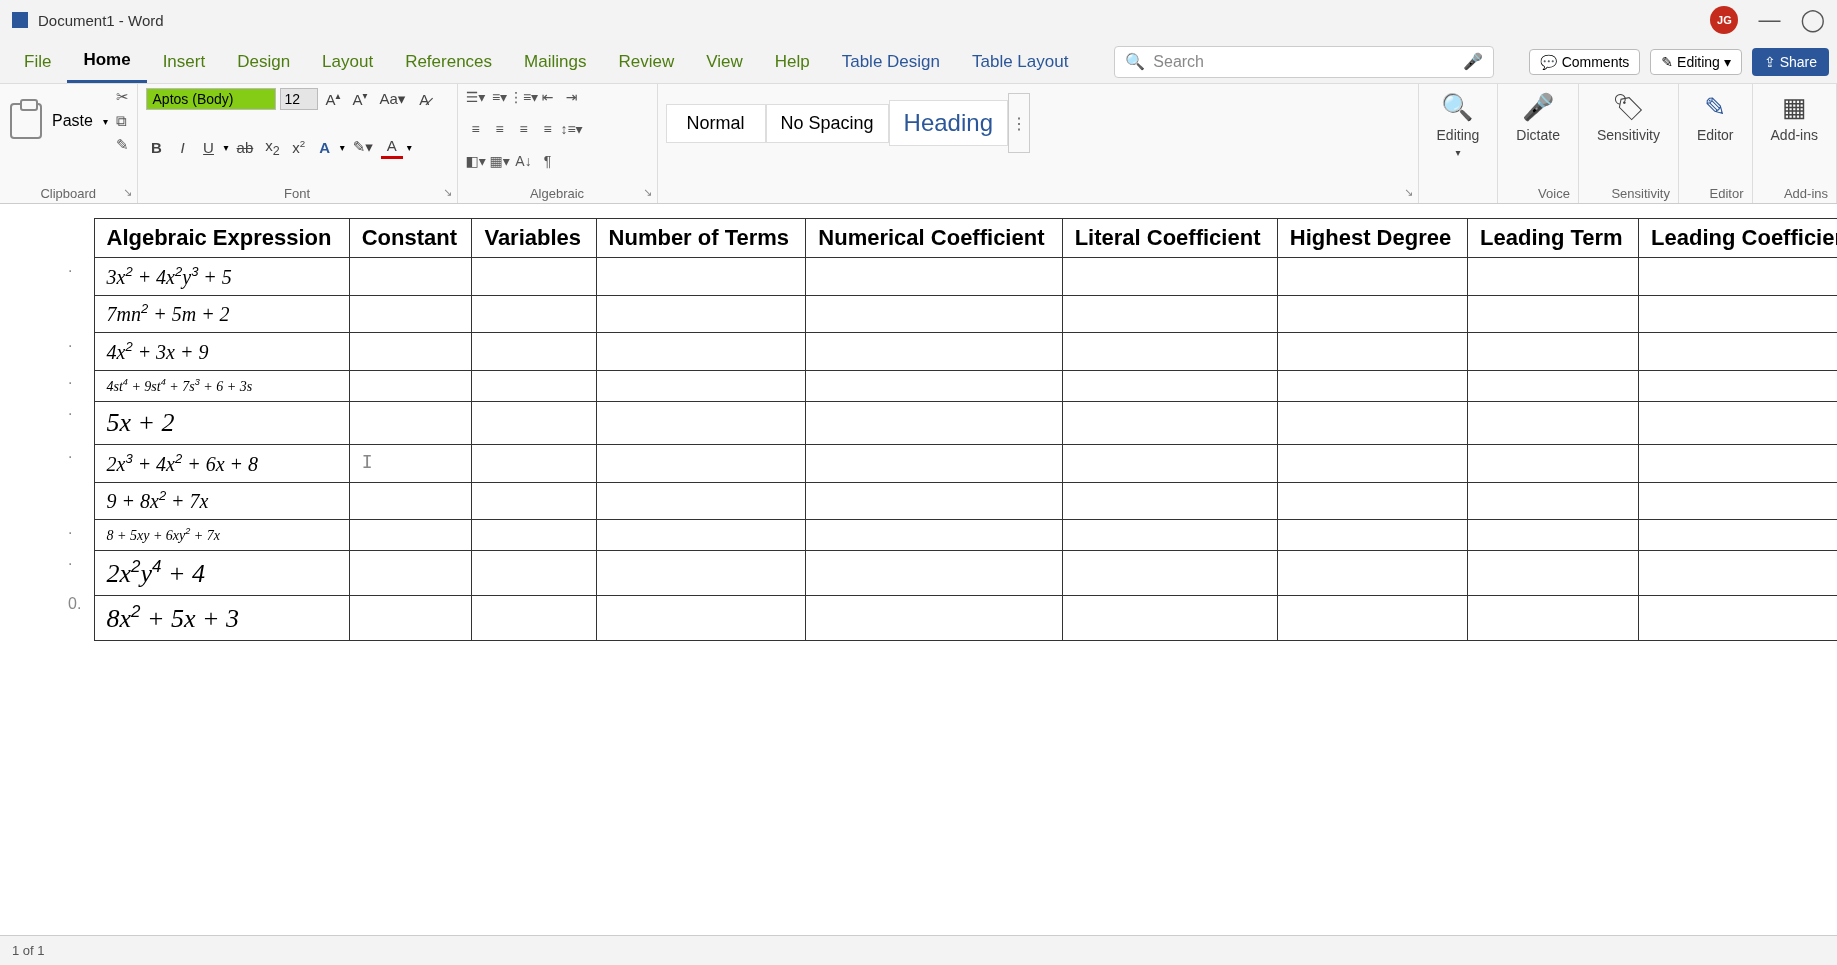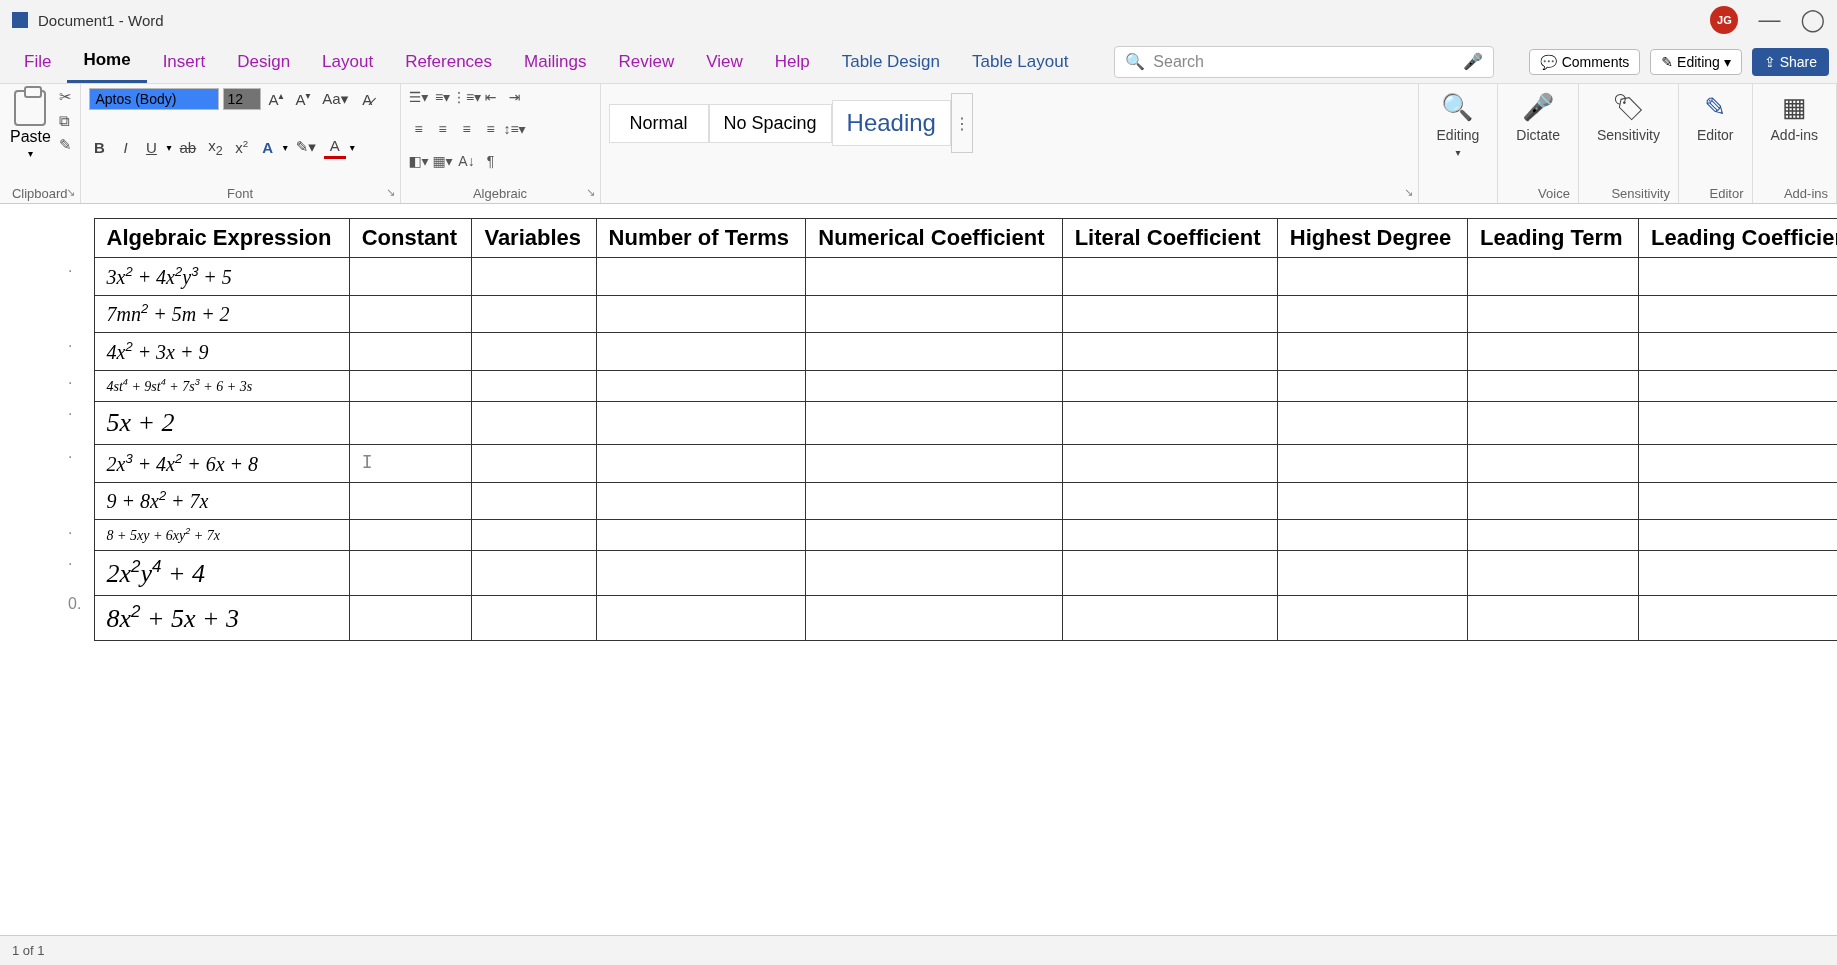--- a/index.html
+++ b/index.html
@@ -3,40 +3,40 @@
 <meta charset="utf-8">
 <style>
 *{box-sizing:border-box;margin:0;padding:0;font-family:"Segoe UI",Arial,sans-serif}
 body{background:#e8e8e8;width:1837px;height:965px;overflow:hidden}
 .titlebar{background:#f3f3f3;height:40px;display:flex;align-items:center;padding:0 12px;font-size:15px;color:#333}
 .titlebar .title-icon{width:16px;height:16px;background:#2b579a;margin-right:10px}
 .titlebar .win-btns{margin-left:auto;display:flex;gap:20px;align-items:center}
 .win-btns .user-badge{width:28px;height:28px;border-radius:50%;background:#c42b1c;color:#fff;font-size:11px;font-weight:bold;display:flex;align-items:center;justify-content:center}
 .win-btns .min,.win-btns .max{font-size:22px;color:#555}
 .menubar{background:#f3f3f3;display:flex;align-items:center;height:44px;padding:0 8px;border-bottom:1px solid #ddd}
-.menubar .tab{padding:0 16px;height:100%;display:flex;align-items:center;font-size:17px;color:#a21caf;cursor:pointer}
+.menubar .tab{padding:0 16px;height:100%;display:flex;align-items:center;font-size:17px;color:#4d7c0f;cursor:pointer}
 .menubar .tab.active{font-weight:600;border-bottom:3px solid #2b579a;color:#000}
 .menubar .ctx{color:#2b579a}
 .menubar .search{margin-left:30px;flex:0 0 380px;height:32px;border:1px solid #ccc;border-radius:4px;display:flex;align-items:center;padding:0 10px;background:#fff;gap:8px}
 .menubar .search .mic{margin-left:auto;color:#555}
 .menubar .right{margin-left:auto;display:flex;gap:10px;align-items:center}
 .pill{border:1px solid #bbb;border-radius:4px;padding:4px 10px;font-size:14px;display:flex;align-items:center;gap:4px;background:#fff}
 .share-btn{background:#2b579a;color:#fff;border-radius:4px;padding:6px 12px;font-size:14px;display:flex;align-items:center;gap:4px}
 .ribbon{background:#f9f9f9;display:flex;height:120px;border-bottom:1px solid #ccc}
 .ribbon-group{border-right:1px solid #ddd;padding:4px 8px 2px;display:flex;flex-direction:column;justify-content:space-between;position:relative}
 .ribbon-group .group-label{font-size:13px;color:#666;text-align:center;padding-top:2px}
 .ribbon-group .dlg-launcher{position:absolute;right:4px;bottom:4px;font-size:11px;color:#888}
 .clip-col{display:flex;gap:6px}
-.paste-btn{display:flex;flex-direction:column;align-items:center;gap:2px;padding:2px}
+.paste-btn{display:flex;align-items:center;gap:10px;padding:2px}
 .paste-btn .big-icon{width:32px;height:36px;border:2px solid #888;border-radius:4px;position:relative}
 .paste-btn .big-icon:before{content:"";position:absolute;top:-6px;left:8px;width:14px;height:8px;border:2px solid #888;border-radius:3px;background:#f9f9f9}
 .small-icons{display:flex;flex-direction:column;gap:6px;font-size:15px;color:#555}
 .font-row{display:flex;align-items:center;gap:4px}
-.font-name{border:1px solid #bbb;background:#3b82f6;padding:2px 6px;font-size:14px;width:130px}
-.font-size{border:1px solid #bbb;background:#737373;padding:2px 4px;font-size:14px;width:38px}
+.font-name{border:1px solid #bbb;background:#84cc16;padding:2px 6px;font-size:14px;width:130px}
+.font-size{border:1px solid #bbb;background:#e5e5e5;padding:2px 4px;font-size:14px;width:38px}
 .fbtn{padding:2px 4px;font-size:15px;color:#444;min-width:22px;text-align:center}
 .para-row{display:flex;gap:4px;align-items:center}
 .para-row .p-icon{width:20px;height:18px;display:flex;align-items:center;justify-content:center;color:#555;font-size:14px}
 .styles-row{display:flex;align-items:center;height:70px}
 .style-box{border:1px solid #ddd;padding:8px 14px;font-size:18px;min-width:100px;text-align:center;background:#fff}
 .style-box.heading{font-size:24px;color:#2b579a}
 .style-more{border:1px solid #ccc;width:22px;height:60px;display:flex;align-items:center;justify-content:center;color:#666}
 .big-btn{display:flex;flex-direction:column;align-items:center;gap:4px;padding:4px 10px;font-size:14px;color:#444}
 .big-btn .ico{font-size:26px}
 .sub-label{font-size:13px;color:#666;text-align:right}

